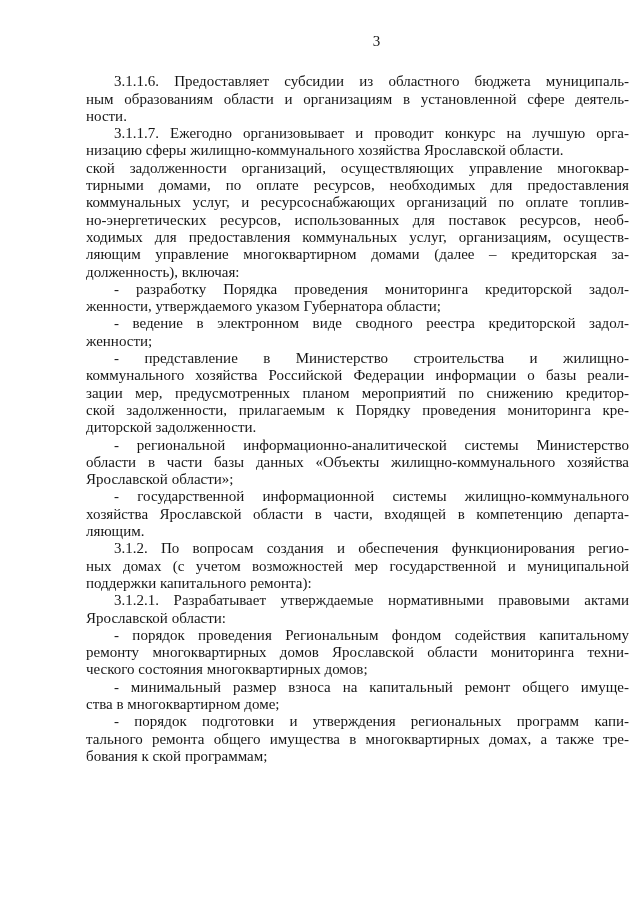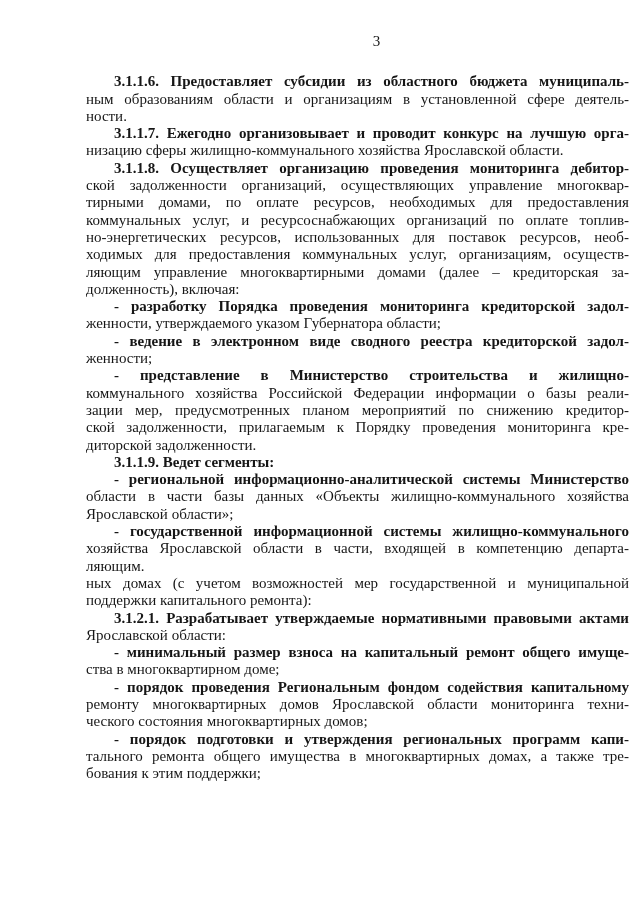--- a/index.html
+++ b/index.html
@@ -30,21 +30,20 @@
     padding: 0;
   }
   .line {
     text-align: justify;
     text-align-last: justify;
     white-space: normal;
     word-spacing: normal;
   }
   .line.first {
     text-indent: 28px;
-    font-weight: bold;
   }
   .line.last {
     text-align-last: left;
   }
 </style>
 </head>
 <body>
 
 <div class="page">
   <div class="page-number">3</div>
@@ -52,73 +51,70 @@
       <div class="paragraph">
         <div class="line first">3.1.1.6. Предоставляет субсидии из областного бюджета муниципаль-</div>
         <div class="line">ным образованиям области и организациям в установленной сфере деятель-</div>
         <div class="line last">ности.</div>
       </div>
       <div class="paragraph">
         <div class="line first">3.1.1.7. Ежегодно организовывает и проводит конкурс на лучшую орга-</div>
         <div class="line last">низацию сферы жилищно-коммунального хозяйства Ярославской области.</div>
       </div>
       <div class="paragraph">
-        <div class="line first">3.1.1.8. Осуществляет организацию проведения мониторинга дебитор-</div>
         <div class="line">ской задолженности организаций, осуществляющих управление многоквар-</div>
         <div class="line">тирными домами, по оплате ресурсов, необходимых для предоставления</div>
         <div class="line">коммунальных услуг, и ресурсоснабжающих организаций по оплате топлив-</div>
         <div class="line">но-энергетических ресурсов, использованных для поставок ресурсов, необ-</div>
         <div class="line">ходимых для предоставления коммунальных услуг, организациям, осуществ-</div>
-        <div class="line">ляющим управление многоквартирными домами (далее – кредиторская за-</div>
+        <div class="line">ляющим управление многоквартирном домами (далее – кредиторская за-</div>
         <div class="line last">долженность), включая:</div>
       </div>
       <div class="paragraph">
         <div class="line first">- разработку Порядка проведения мониторинга кредиторской задол-</div>
         <div class="line last">женности, утверждаемого указом Губернатора области;</div>
       </div>
       <div class="paragraph">
         <div class="line first">- ведение в электронном виде сводного реестра кредиторской задол-</div>
         <div class="line last">женности;</div>
       </div>
       <div class="paragraph">
         <div class="line first">- представление в Министерство строительства и жилищно-</div>
         <div class="line">коммунального хозяйства Российской Федерации информации о базы реали-</div>
         <div class="line">зации мер, предусмотренных планом мероприятий по снижению кредитор-</div>
         <div class="line">ской задолженности, прилагаемым к Порядку проведения мониторинга кре-</div>
         <div class="line last">диторской задолженности.</div>
       </div>
       <div class="paragraph">
-        <div class="line first last">3.1.1.9. Ведет сегменты:</div>
-      </div>
-      <div class="paragraph">
         <div class="line first">- региональной информационно-аналитической системы Министерство</div>
         <div class="line">области в части базы данных «Объекты жилищно-коммунального хозяйства</div>
         <div class="line last">Ярославской области»;</div>
       </div>
       <div class="paragraph">
         <div class="line first">- государственной информационной системы жилищно-коммунального</div>
         <div class="line">хозяйства Ярославской области в части, входящей в компетенцию департа-</div>
         <div class="line last">ляющим.</div>
       </div>
       <div class="paragraph">
+        <div class="line first">3.1.2. По вопросам создания и обеспечения функционирования регио-</div>
         <div class="line">ных домах (с учетом возможностей мер государственной и муниципальной</div>
         <div class="line last">поддержки капитального ремонта):</div>
       </div>
       <div class="paragraph">
         <div class="line first">3.1.2.1. Разрабатывает утверждаемые нормативными правовыми актами</div>
         <div class="line last">Ярославской области:</div>
       </div>
       <div class="paragraph">
-        <div class="line first">- минимальный размер взноса на капитальный ремонт общего имуще-</div>
-        <div class="line last">ства в многоквартирном доме;</div>
-      </div>
-      <div class="paragraph">
         <div class="line first">- порядок проведения Региональным фондом содействия капитальному</div>
         <div class="line">ремонту многоквартирных домов Ярославской области мониторинга техни-</div>
         <div class="line last">ческого состояния многоквартирных домов;</div>
       </div>
       <div class="paragraph">
+        <div class="line first">- минимальный размер взноса на капитальный ремонт общего имуще-</div>
+        <div class="line last">ства в многоквартирном доме;</div>
+      </div>
+      <div class="paragraph">
         <div class="line first">- порядок подготовки и утверждения региональных программ капи-</div>
         <div class="line">тального ремонта общего имущества в многоквартирных домах, а также тре-</div>
-        <div class="line last">бования к этим поддержки;</div>
+        <div class="line last">бования к ской программам;</div>
       </div>
     </div>
 </div>
 
 </body></html>

